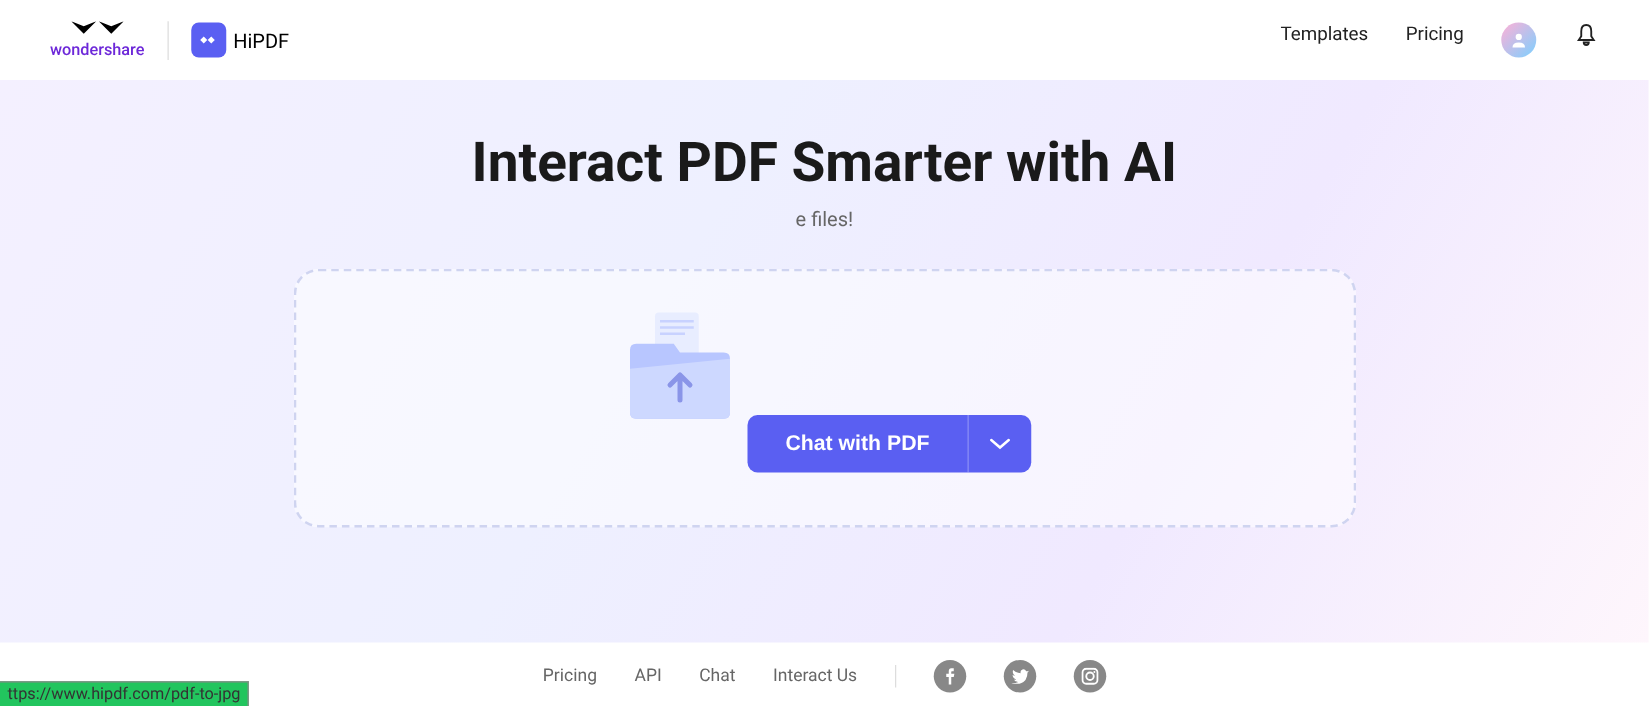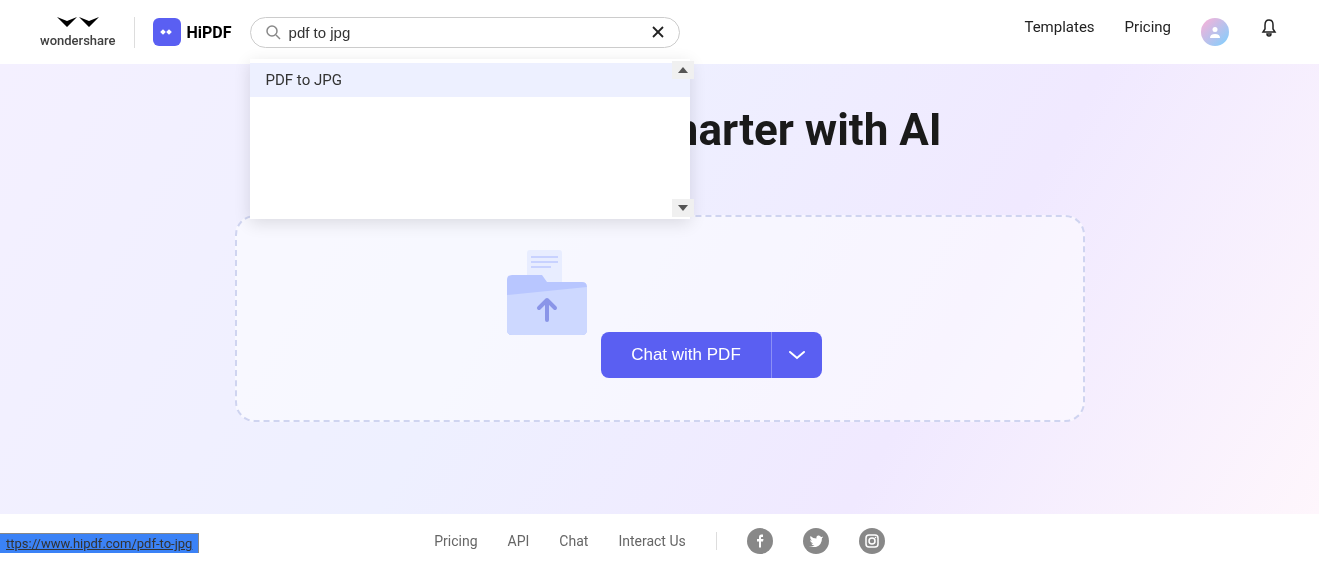--- a/index.html
+++ b/index.html
@@ -26,41 +26,41 @@
       align-items: center;
       margin-right: 18px;
       padding-right: 18px;
       border-right: 1px solid #ddd;
     }
     .logo-wondershare svg { display: block; }
     .logo-wondershare-text {
       font-size: 13px;
       font-weight: 500;
       margin-top: 2px;
-      color: #404040;
+      color: #6d28d9;
       text-align: center;
     }
     .logo-hipdf {
       display: flex;
       align-items: center;
       gap: 6px;
       margin-right: 18px;
     }
     .logo-hipdf-icon {
       width: 28px;
       height: 28px;
       background: #5a5ff2;
       border-radius: 6px;
       display: flex;
       align-items: center;
       justify-content: center;
     }
     .logo-hipdf-text {
       font-size: 16px;
-      font-weight: 700;
+      font-weight: 400;
       color: #000;
     }
     .search-wrapper {
       position: relative;
     }
     .search-box {
       display: flex;
       align-items: center;
       border: 1px solid #ccc;
       border-radius: 24px;
@@ -174,21 +174,21 @@
       align-items: stretch;
       background: #5a5ff2;
       border-radius: 8px;
       overflow: hidden;
       margin-bottom: 12px;
     }
     .chat-button {
       padding: 13px 30px;
       color: #fff;
       font-size: 17px;
-      font-weight: 400;
+      font-weight: 700;
       cursor: pointer;
       border: none;
       background: transparent;
     }
     .chat-dropdown {
       border-left: 1px solid rgba(255,255,255,0.3);
       padding: 0 16px;
       display: flex;
       align-items: center;
       cursor: pointer;
@@ -222,78 +222,49 @@
       border-radius: 50%;
       background: #888;
       display: flex;
       align-items: center;
       justify-content: center;
       color: #fff;
       cursor: pointer;
     }
     .status-bar {
       position: absolute;
-      bottom: 12px;
+      bottom: 0;
       left: 0;
       border: 1px solid #888;
       border-bottom: none;
       border-left: none;
       padding: 2px 6px;
       font-size: 13px;
-      background: #3b82f6;
+      background: #22c55e;
       color: #333;
-      text-decoration: underline;
     }
   </style>
 </head>
 <body>
 
 <div class="header">
   <div class="logo-wondershare">
     <svg width="42" height="14" viewBox="0 0 42 14">
       <path d="M0 0 L10 10 L20 0 L10 4 Z M22 0 L32 10 L42 0 L32 4 Z" fill="#000"></path>
     </svg>
     <span class="logo-wondershare-text">wondershare</span>
   </div>
   <div class="logo-hipdf">
     <div class="logo-hipdf-icon">
       <svg width="16" height="16" viewBox="0 0 16 16">
           <rect x="2" y="6" width="4" height="4" fill="#fff" transform="rotate(45 4 8)"></rect>
           <rect x="8" y="6" width="4" height="4" fill="#fff" transform="rotate(45 10 8)"></rect>
         </svg>
     </div>
     <span class="logo-hipdf-text">HiPDF</span>
-  </div>
-  <div class="search-wrapper">
-    <div class="search-box">
-      <svg class="search-icon" width="16" height="16" viewBox="0 0 16 16">
-          <circle cx="7" cy="7" r="5" stroke="#888" stroke-width="1.5" fill="none"></circle>
-          <line x1="11" y1="11" x2="15" y2="15" stroke="#888" stroke-width="1.5"></line>
-        </svg>
-      <input class="search-input" type="text" value="pdf to jpg" style="">
-      <svg class="clear-icon" width="14" height="14" viewBox="0 0 14 14">
-          <line x1="2" y1="2" x2="12" y2="12" stroke="#222" stroke-width="1.8"></line>
-          <line x1="12" y1="2" x2="2" y2="12" stroke="#222" stroke-width="1.8"></line>
-        </svg>
-    </div>
-    <div class="search-dropdown">
-      <div class="search-suggestion">PDF to JPG</div>
-      <div class="dropdown-scroll">
-        <div class="scroll-arrow">
-            <svg width="10" height="6" viewBox="0 0 10 6">
-              <path d="M0 6 L5 0 L10 6 Z" fill="#555"></path>
-            </svg>
-          </div>
-        <div class="scroll-arrow">
-            <svg width="10" height="6" viewBox="0 0 10 6">
-              <path d="M0 0 L5 6 L10 0 Z" fill="#555"></path>
-            </svg>
-          </div>
-      </div>
-    </div>
   </div>
   <div class="header-right">
     <span class="nav-link">Templates</span>
     <span class="nav-link">Pricing</span>
     <div class="avatar">
       <svg width="14" height="14" viewBox="0 0 14 14">
           <circle cx="7" cy="4.5" r="2.5" fill="#fff"></circle>
           <path d="M2 13 Q2 9 7 9 Q12 9 12 13 Z" fill="#fff"></path>
         </svg>
     </div>

